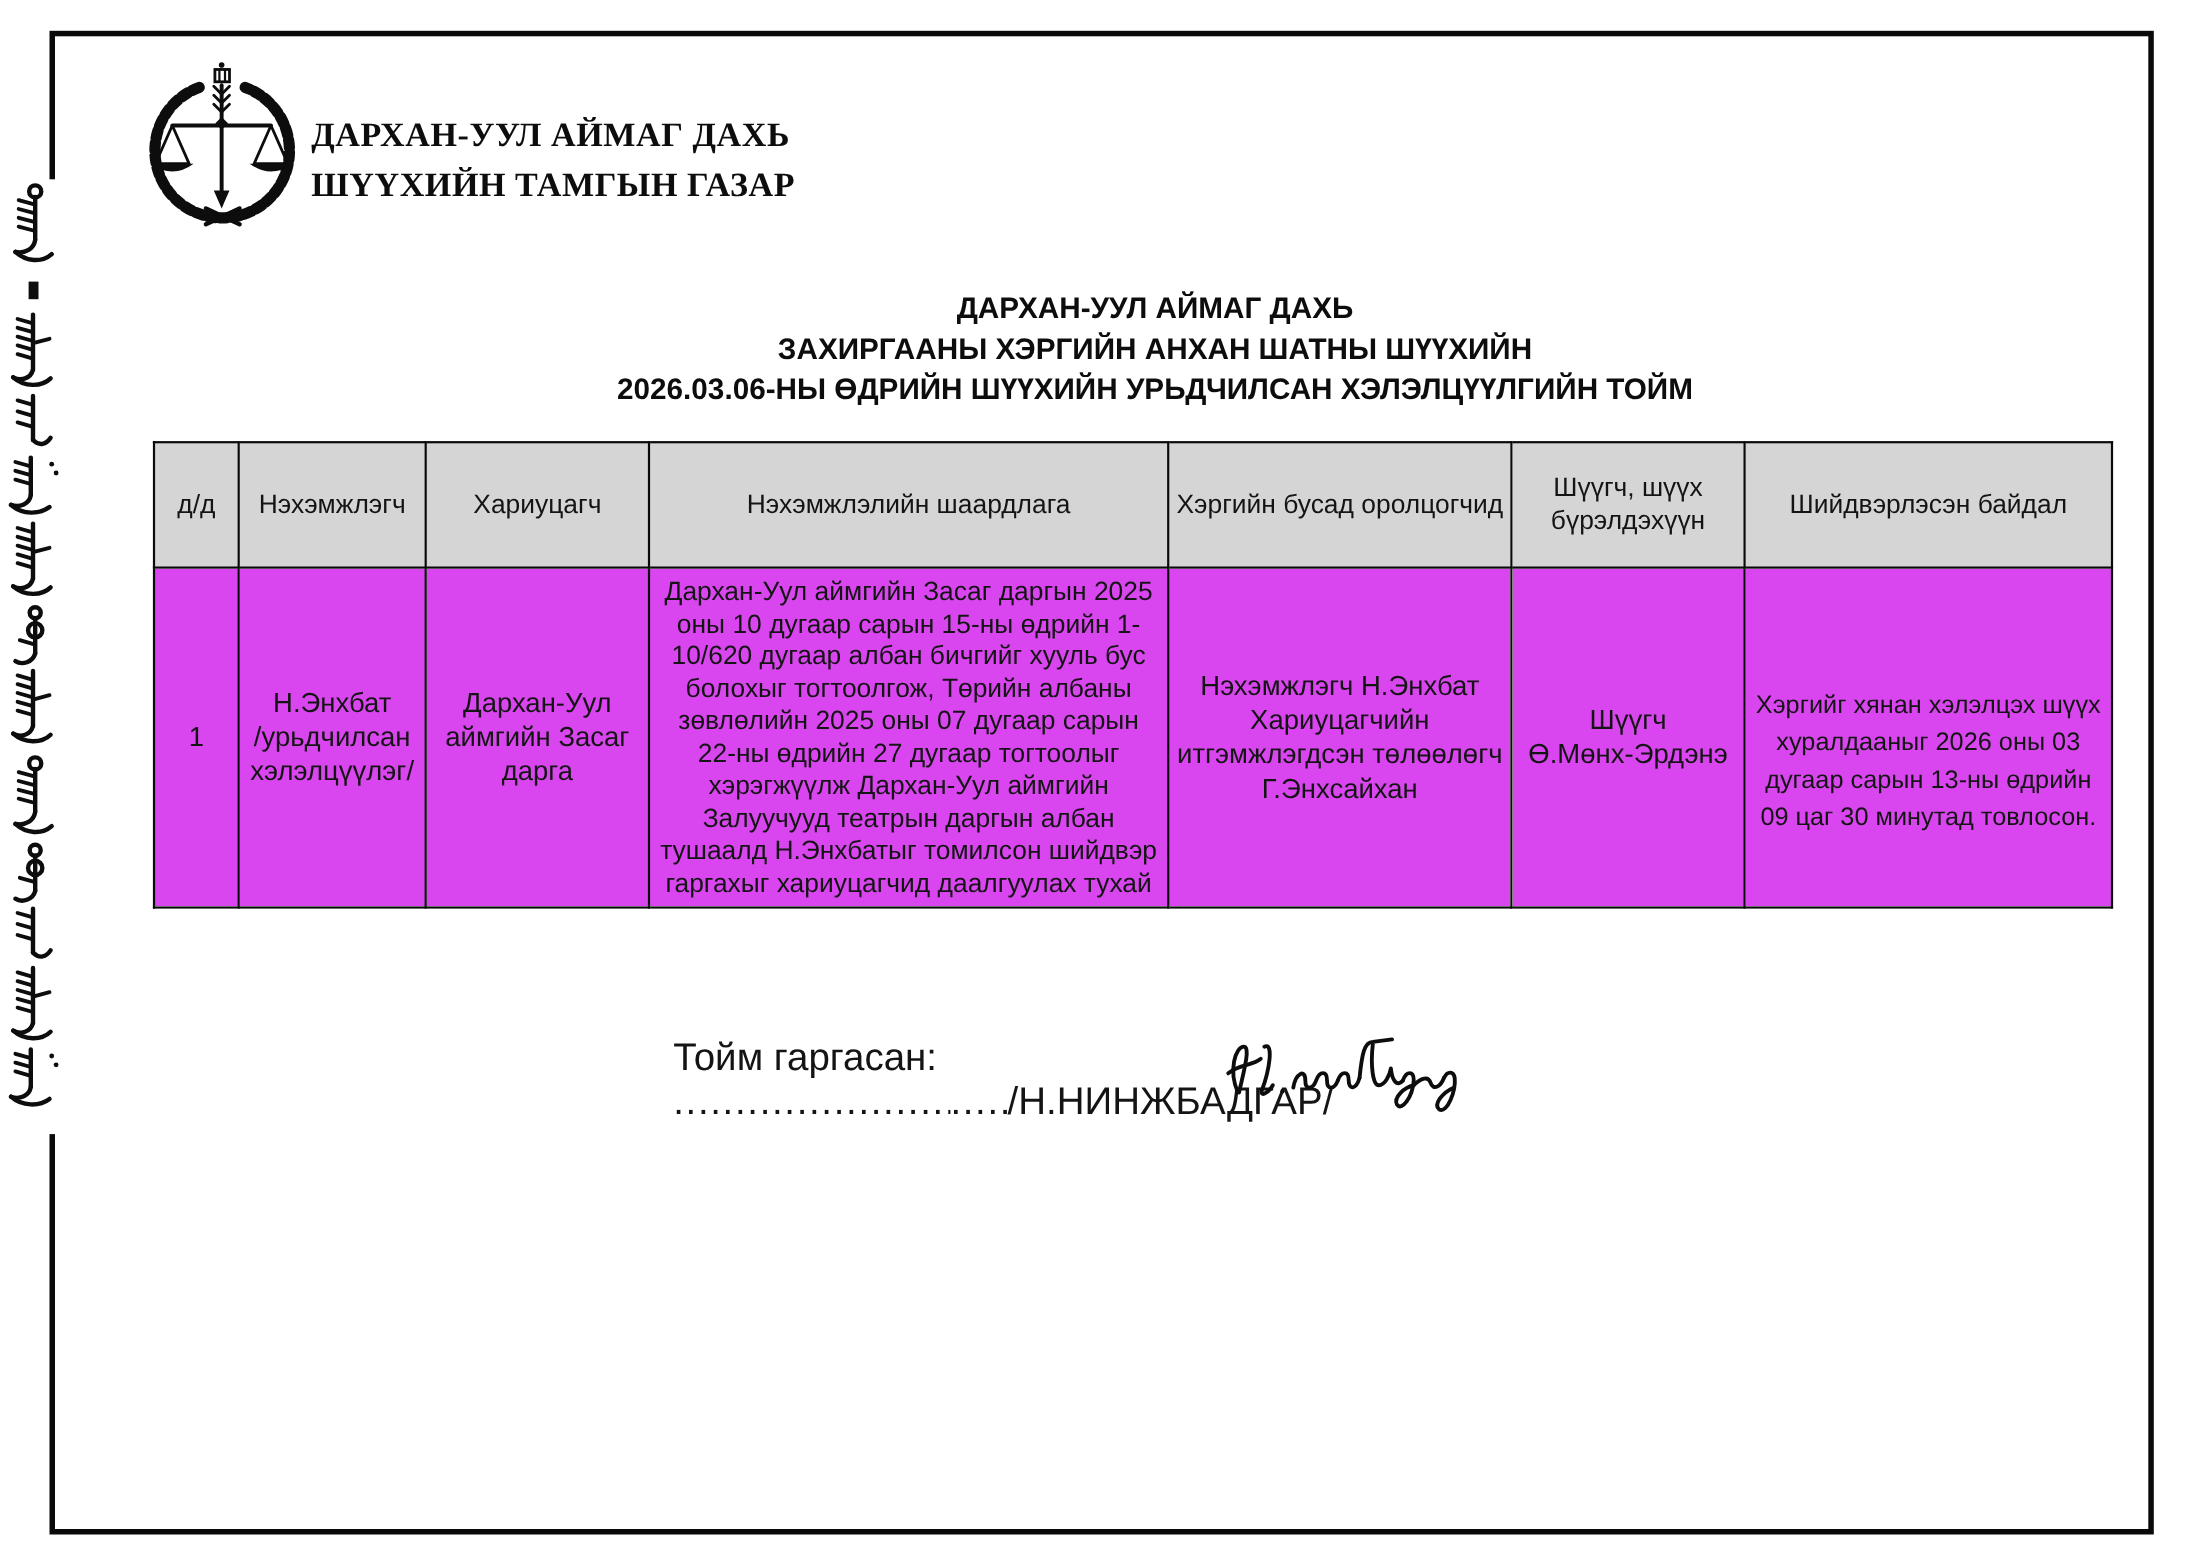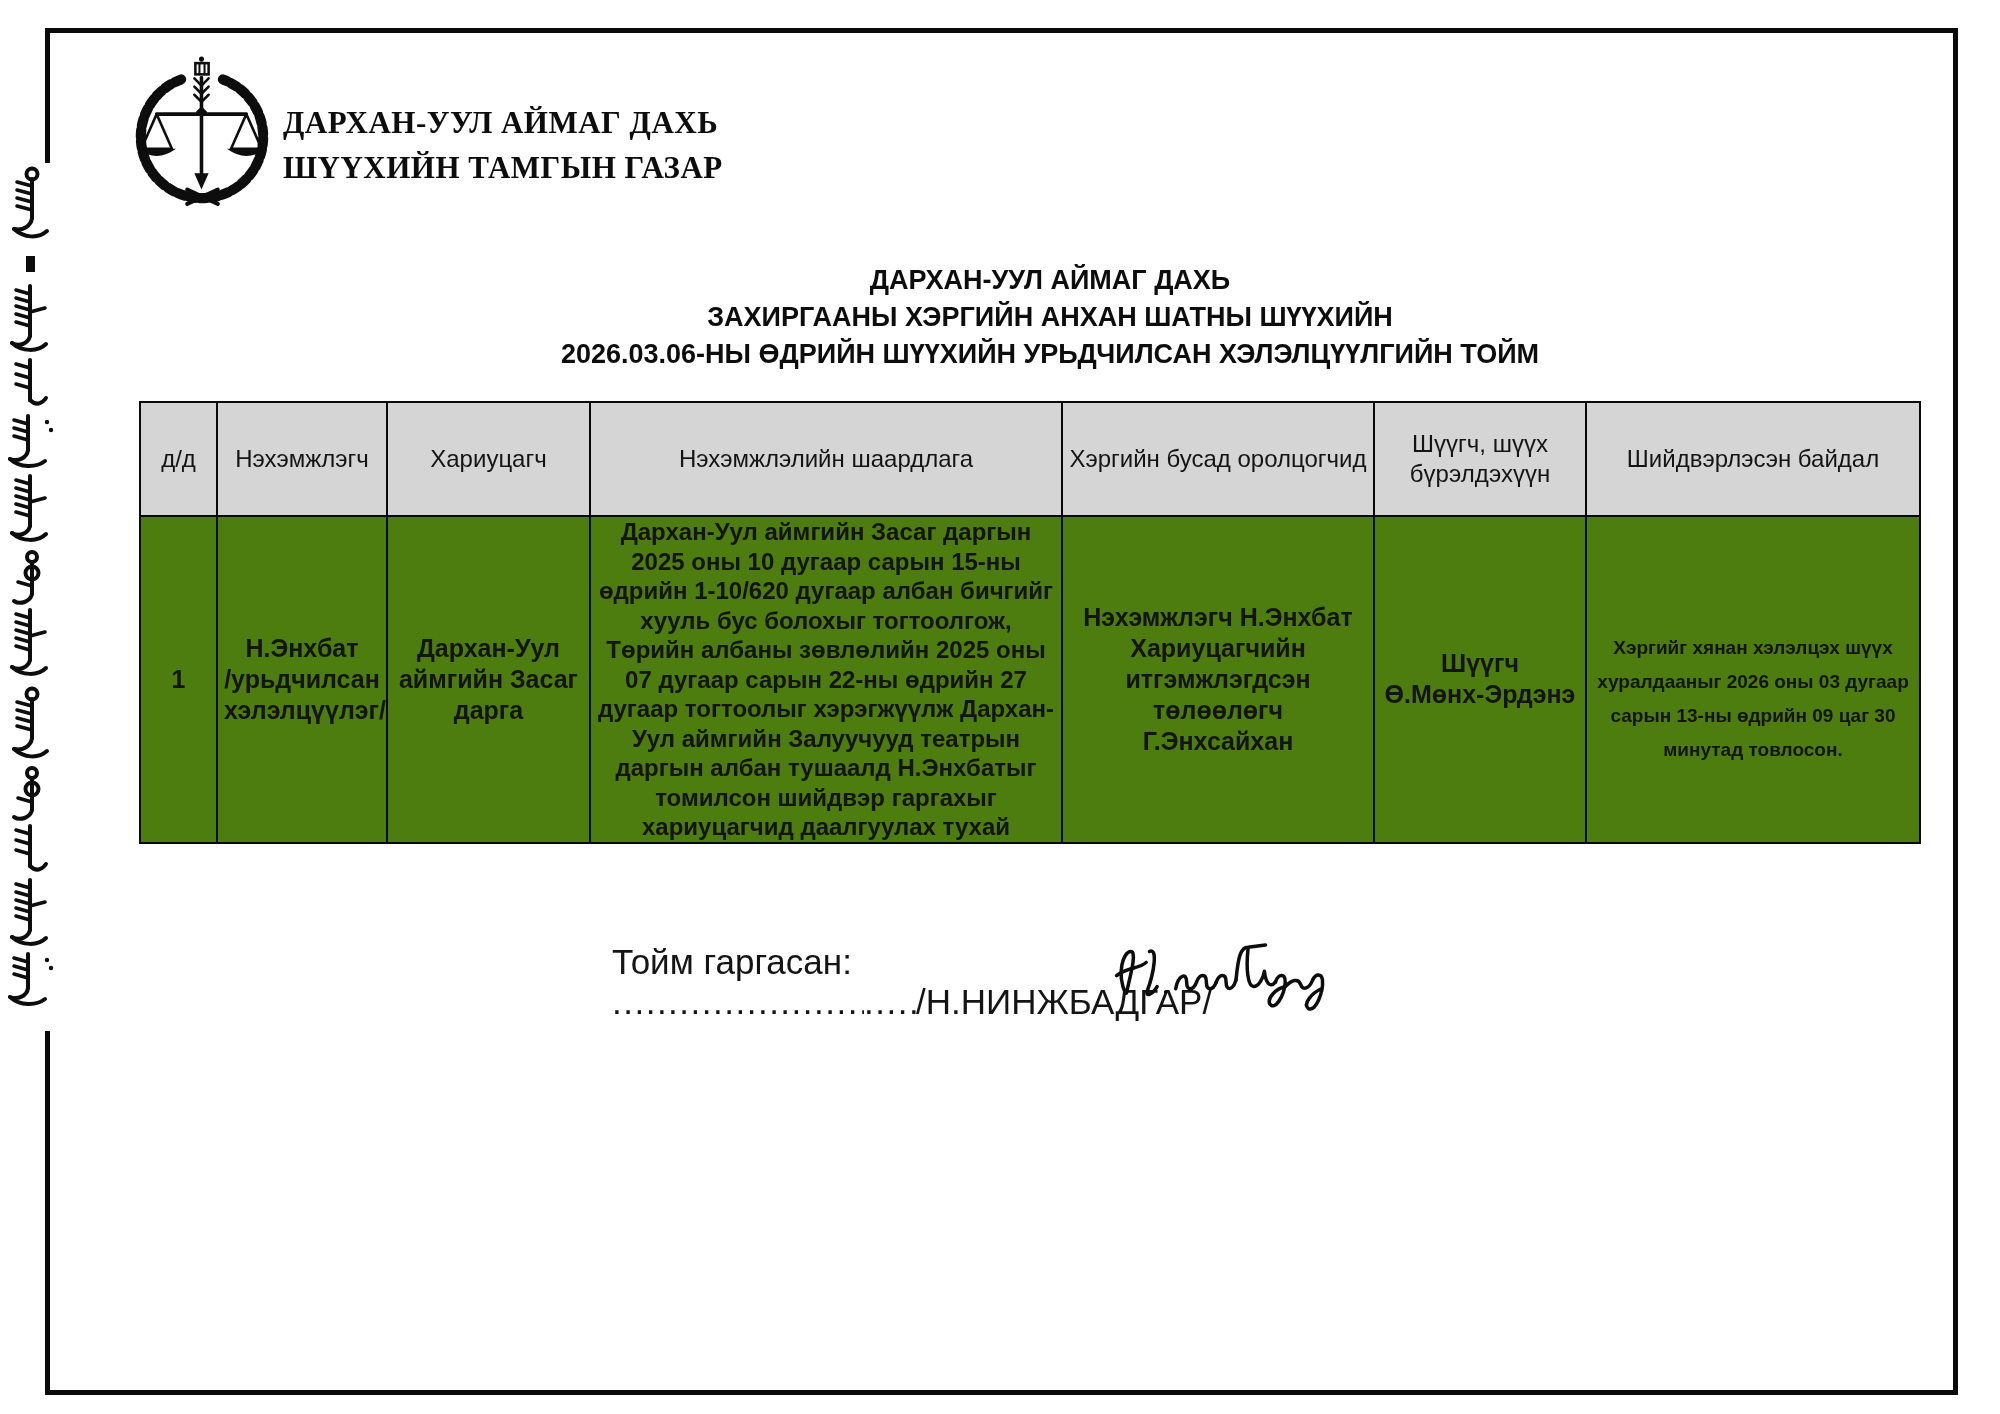--- a/index.html
+++ b/index.html
@@ -37,23 +37,23 @@
     border-collapse:collapse; table-layout:fixed;
     font-size:25px; color:#141414;
   }
   table.summary th, table.summary td {
     border:2px solid #0a0a0a; text-align:center; vertical-align:middle;
     padding:0 6px; overflow:hidden;
   }
   table.summary th {
     height:112px; background:#d5d5d5; font-weight:normal; font-size:24px; line-height:30px;
   }
-  table.summary td { height:307px; line-height:31px; background:#4d7c0f;font-weight:bold; }
+  table.summary td { height:307px; line-height:31px; background:#d946ef; }
   td .claim { font-size:24px; line-height:29.5px; }
-  td .res   { font-size:19px; line-height:34px;margin-top:40px; }
+  td .res   { font-size:23px; line-height:34px;margin-top:40px; }
   .ln { display:block; }
 
   
   .footer { position:absolute; left:612px; top:942px; font-size:35px; line-height:40px; color:#141414; }
   .sig-row { display:flex; align-items:baseline; white-space:nowrap; }
   .dots {
     display:inline-block; width:252px; overflow:hidden; white-space:nowrap;
     letter-spacing:1.5px; vertical-align:baseline;
   }
   .dots-sm { display:inline-block; width:52px; overflow:hidden; white-space:nowrap; letter-spacing:1.5px; }

